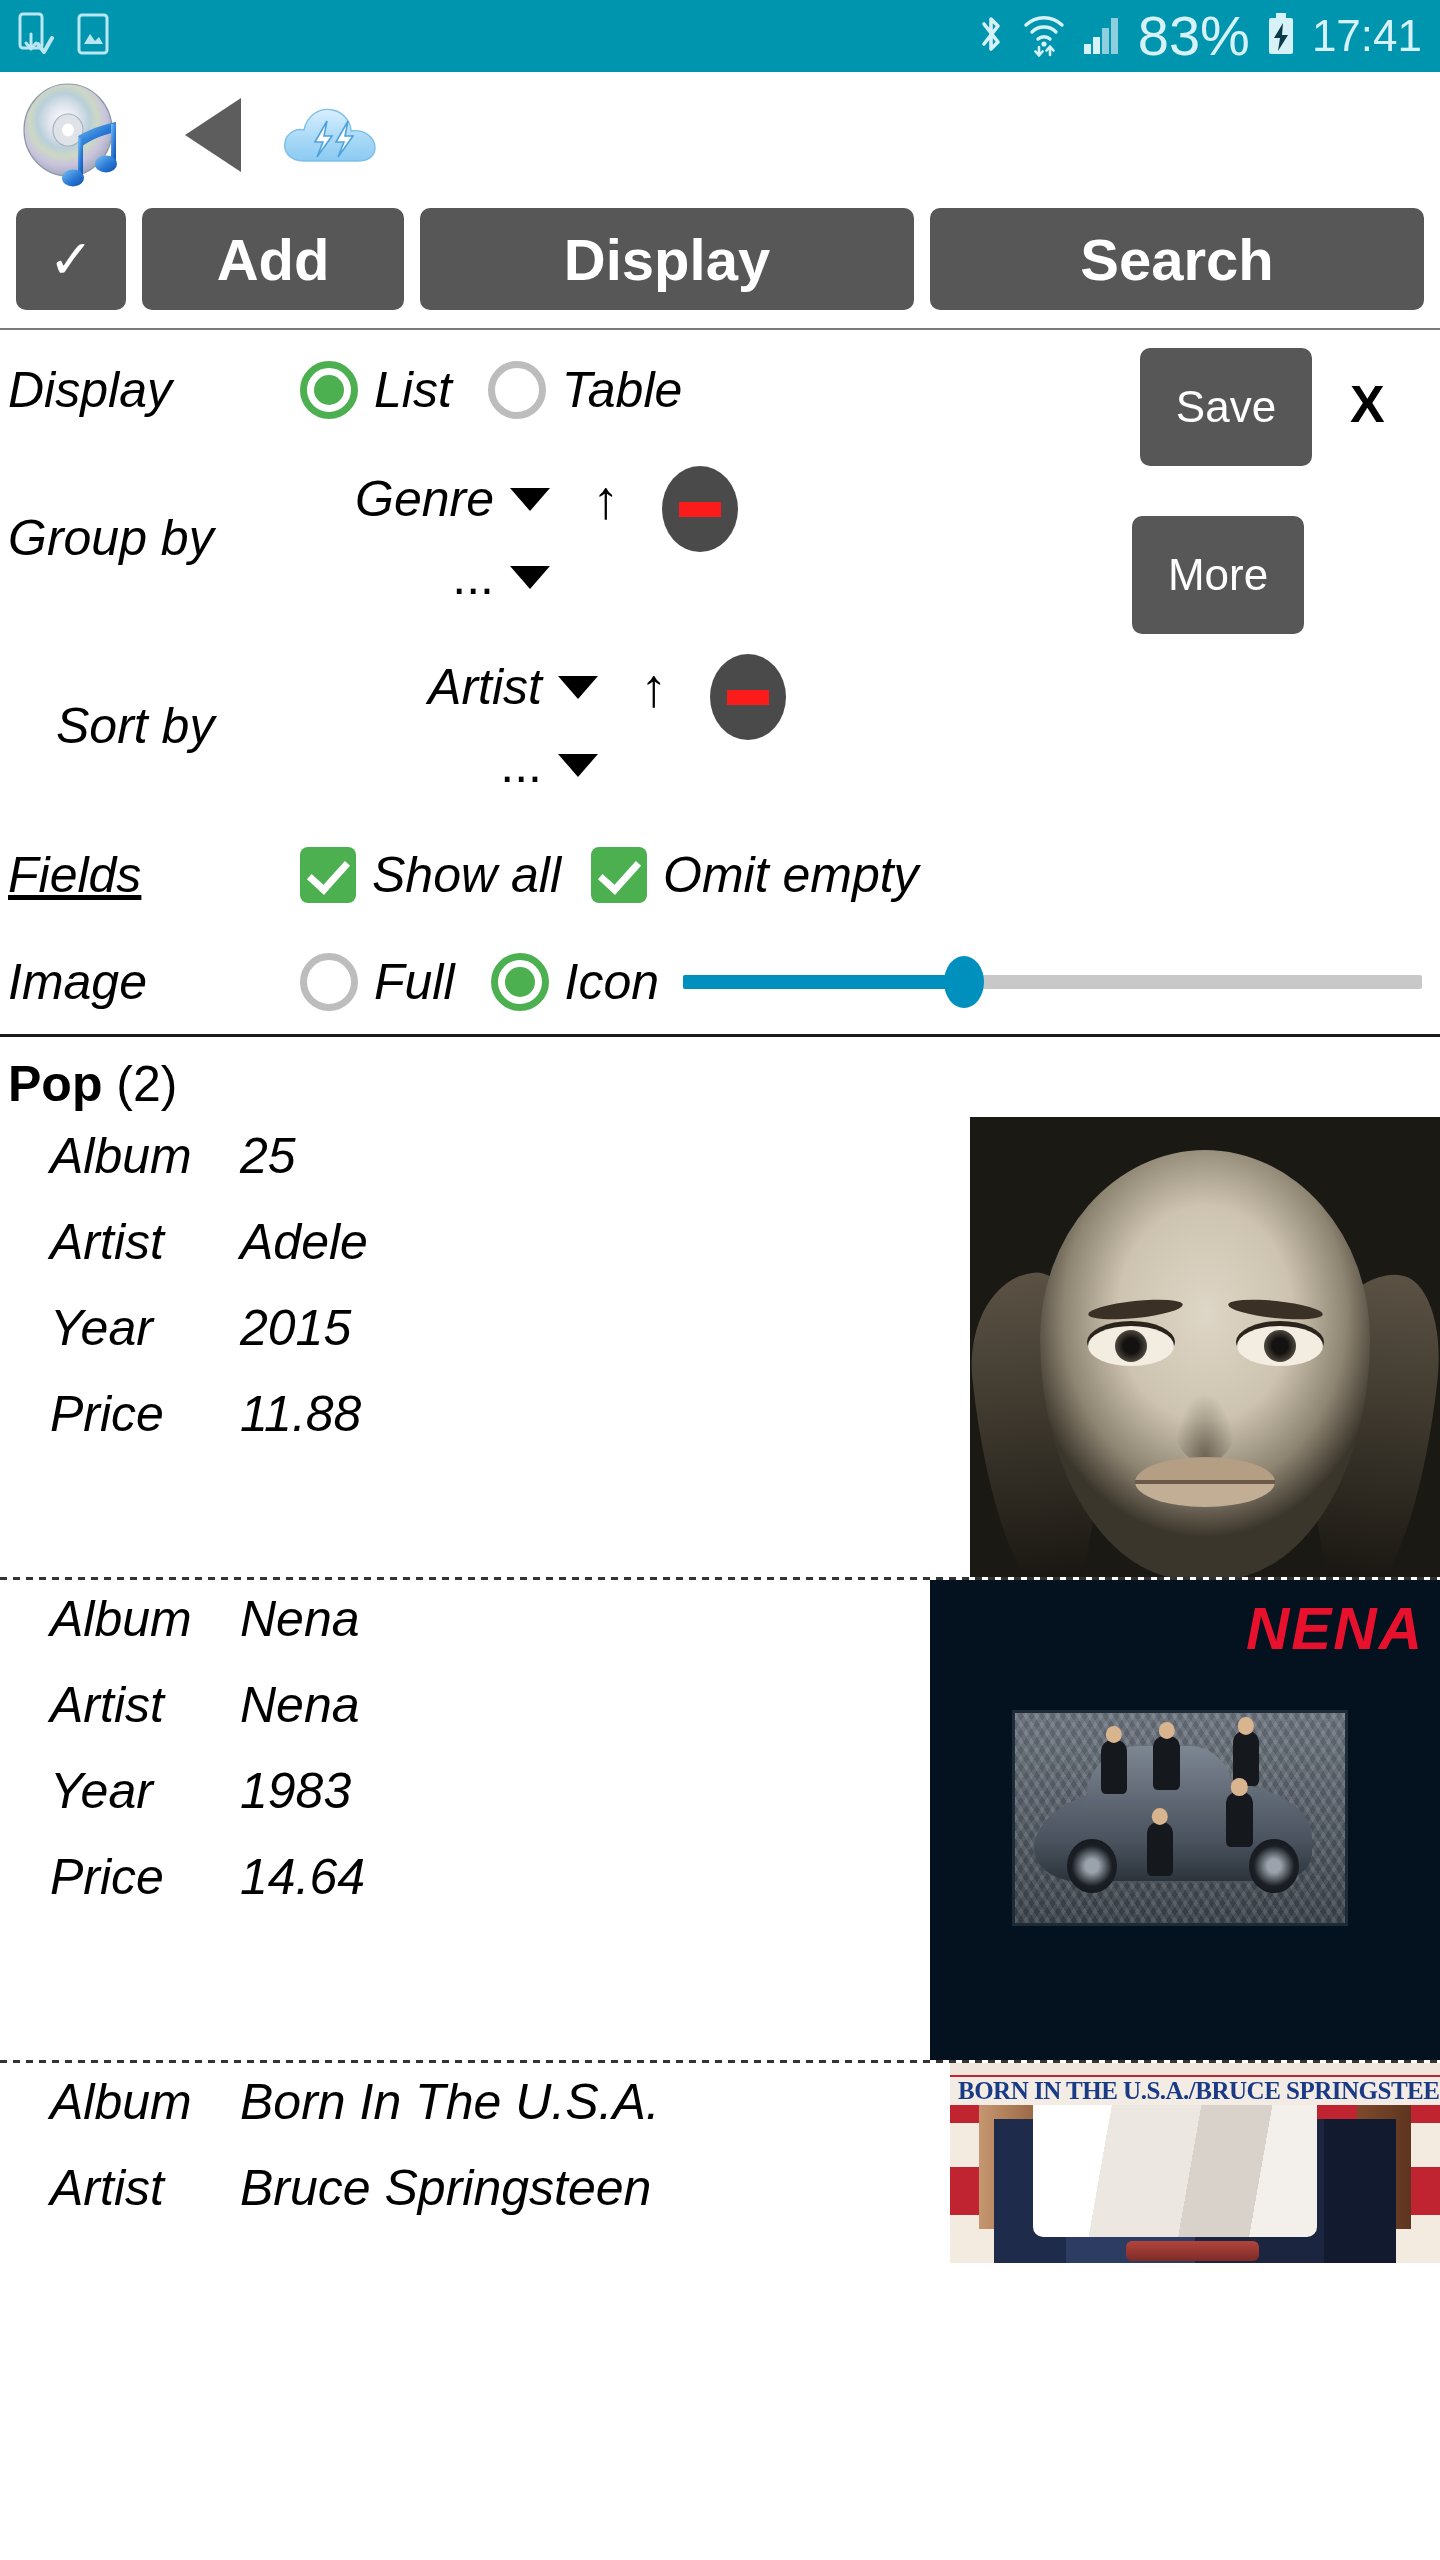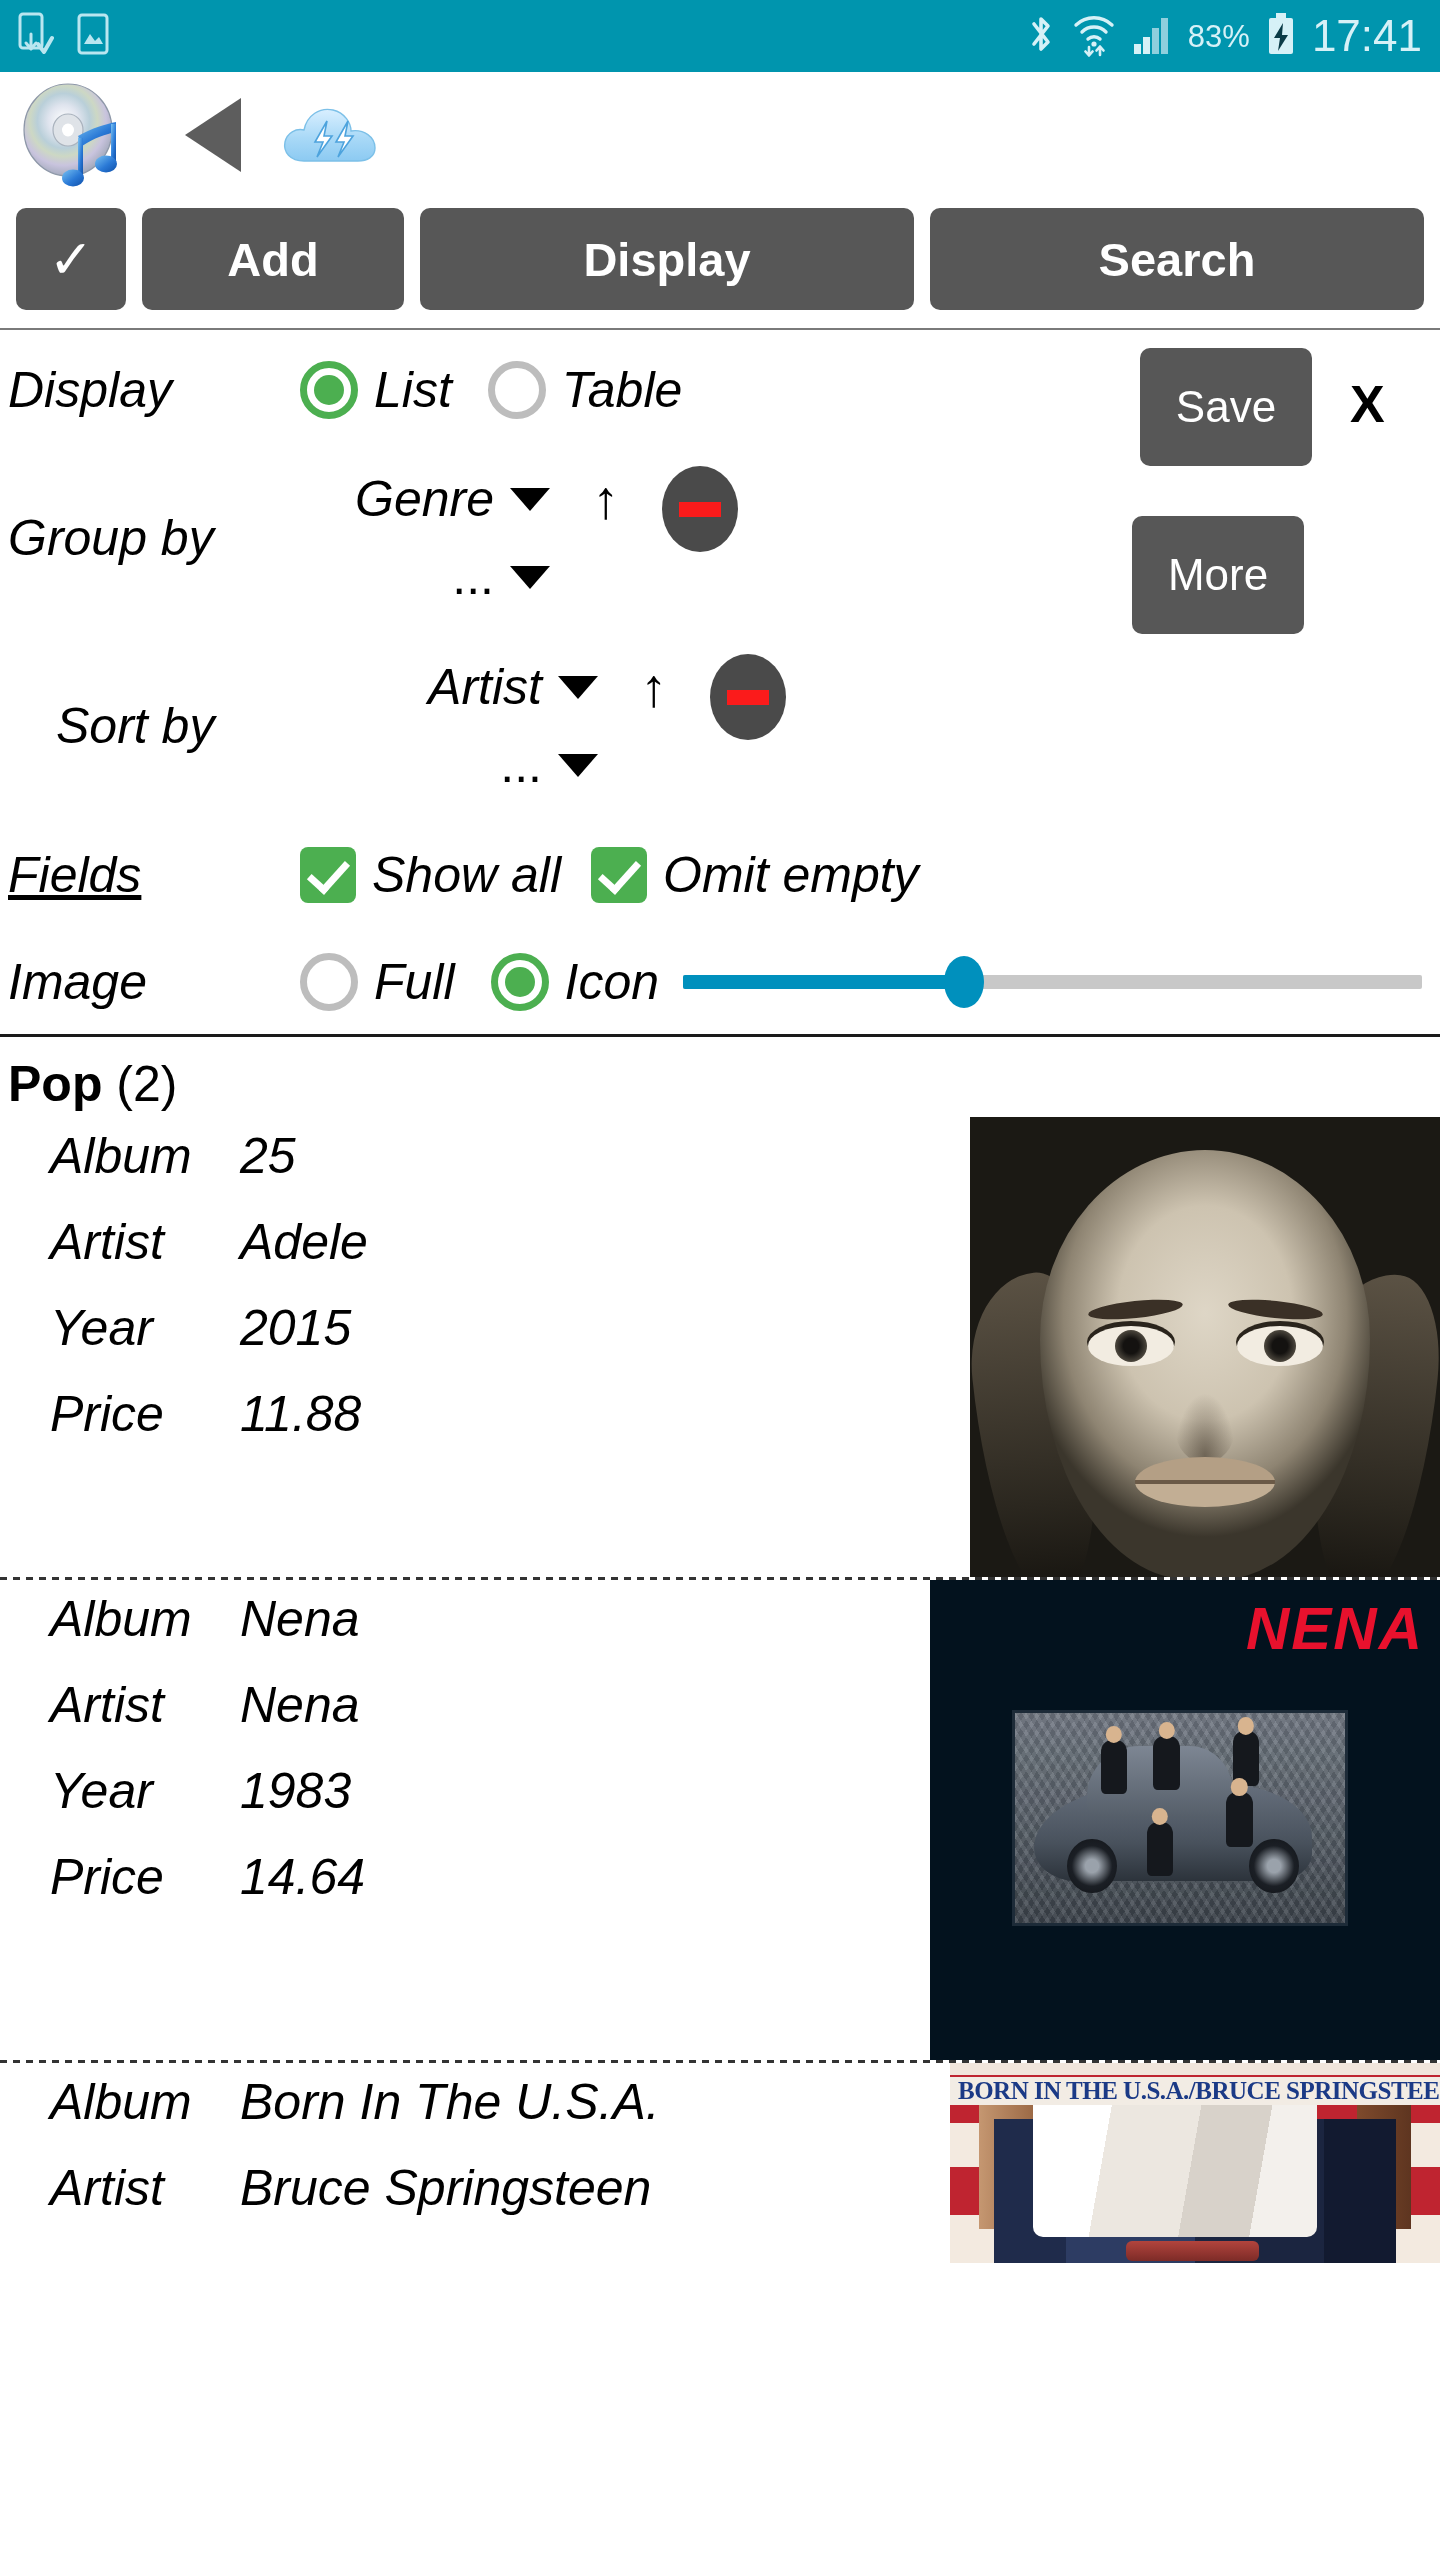--- a/index.html
+++ b/index.html
@@ -15,21 +15,21 @@
     height: 72px; width: 100%;
     background: #0095ae;
     display: flex; align-items: center;
     padding: 0 18px;
     color: #cfeef5;
   }
   #status-left { display: flex; align-items: center; gap: 22px; }
   #status-right { margin-left: auto; display: flex; align-items: center; gap: 16px; }
   .sb-icon { display: block; }
   .sb-text {
-    font-size: 31px; font-weight: 400; color: #d6f1f7;
+    font-size: 56px; font-weight: 400; color: #d6f1f7;
     letter-spacing: 0px; line-height: 1;
   }
   #clock-text { font-size: 44px; }
 
   
   #title-bar {
     height: 126px; width: 100%;
     display: flex; align-items: center;
     padding: 0 20px;
     background: #ffffff;
@@ -49,21 +49,21 @@
   #action-bar {
     display: flex; align-items: center;
     padding: 10px 16px 18px 16px;
     gap: 16px;
   }
   .action-btn {
     background: #575757; color: #ffffff;
     border: none; border-radius: 10px;
     height: 102px;
     font-family: "Liberation Sans", sans-serif;
-    font-size: 47px; font-weight: 700;
+    font-size: 58px; font-weight: 700;
     display: flex; align-items: center; justify-content: center;
     cursor: pointer;
   }
   #btn-check { width: 110px; font-size: 54px; font-weight: 400; }
   #btn-add { width: 262px; }
   #btn-display { width: 300px; flex: 1 1 auto; }
   #btn-search { width: 300px; flex: 1 1 auto; }
 
   .hr-solid { height: 3px; background: #1a1a1a; width: 100%; }
   .hr-thin  { height: 2px; background: #7a7a7a; width: 100%; }

